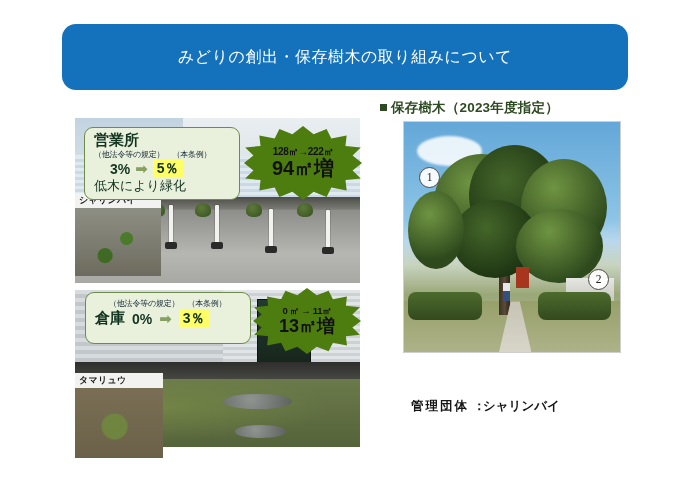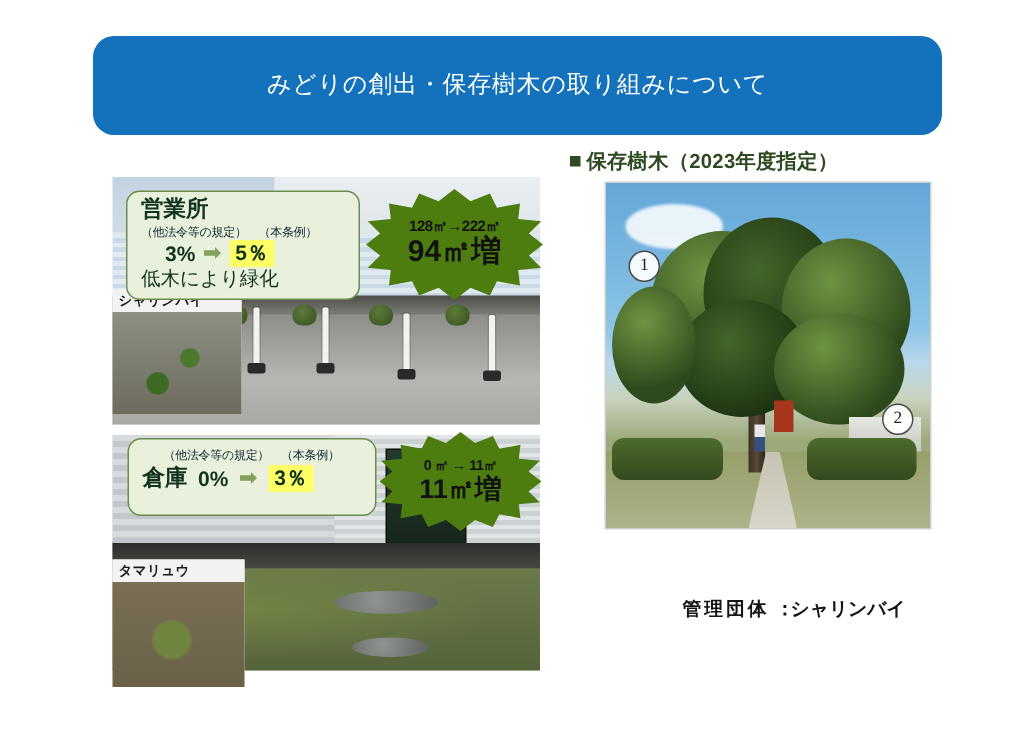--- a/index.html
+++ b/index.html
@@ -222,21 +222,21 @@
   .burst .big{font-size:20px;font-weight:bold;line-height:1.05;margin-top:1px;}
   #burst-2 .small{font-size:9.5px;}
   #burst-2 .big{font-size:18px;}
 
   
   #tree-info{
     position:absolute;left:411px;top:363px;font-size:12.5px;color:#151515;
     line-height:1.38;font-weight:bold;white-space:pre;
   }
   #tree-info .r{display:flex;}
-  #tree-info .k{width:62px;flex:none;letter-spacing:2px;margin-left:44px;}
+  #tree-info .k{width:62px;flex:none;letter-spacing:2px;}
   #tree-info .c{width:10px;flex:none;}
   #tree-info .ind{padding-left:72px;}
 </style>
 </head>
 <body>
 
 <div class="page">
 
   <div class="banner">
     <div class="line">みどりの創出・保存樹木の取り組みについて</div>
@@ -334,21 +334,21 @@
       <span class="hl">3％</span>
     </div>
   </div>
 
   <div class="burst" id="burst-1">
     <div class="small">128㎡→222㎡</div>
     <div class="big">94㎡増</div>
   </div>
   <div class="burst" id="burst-2">
     <div class="small">0 ㎡ → 11㎡</div>
-    <div class="big">11㎡増</div>
+    <div class="big">13㎡増</div>
   </div>
 
   <div id="tree-info">
     <div class="r">
       <span class="k">管理団体</span>
       <span class="c">：</span>
       <span>シャリンバイ</span>
     </div>
     
     

